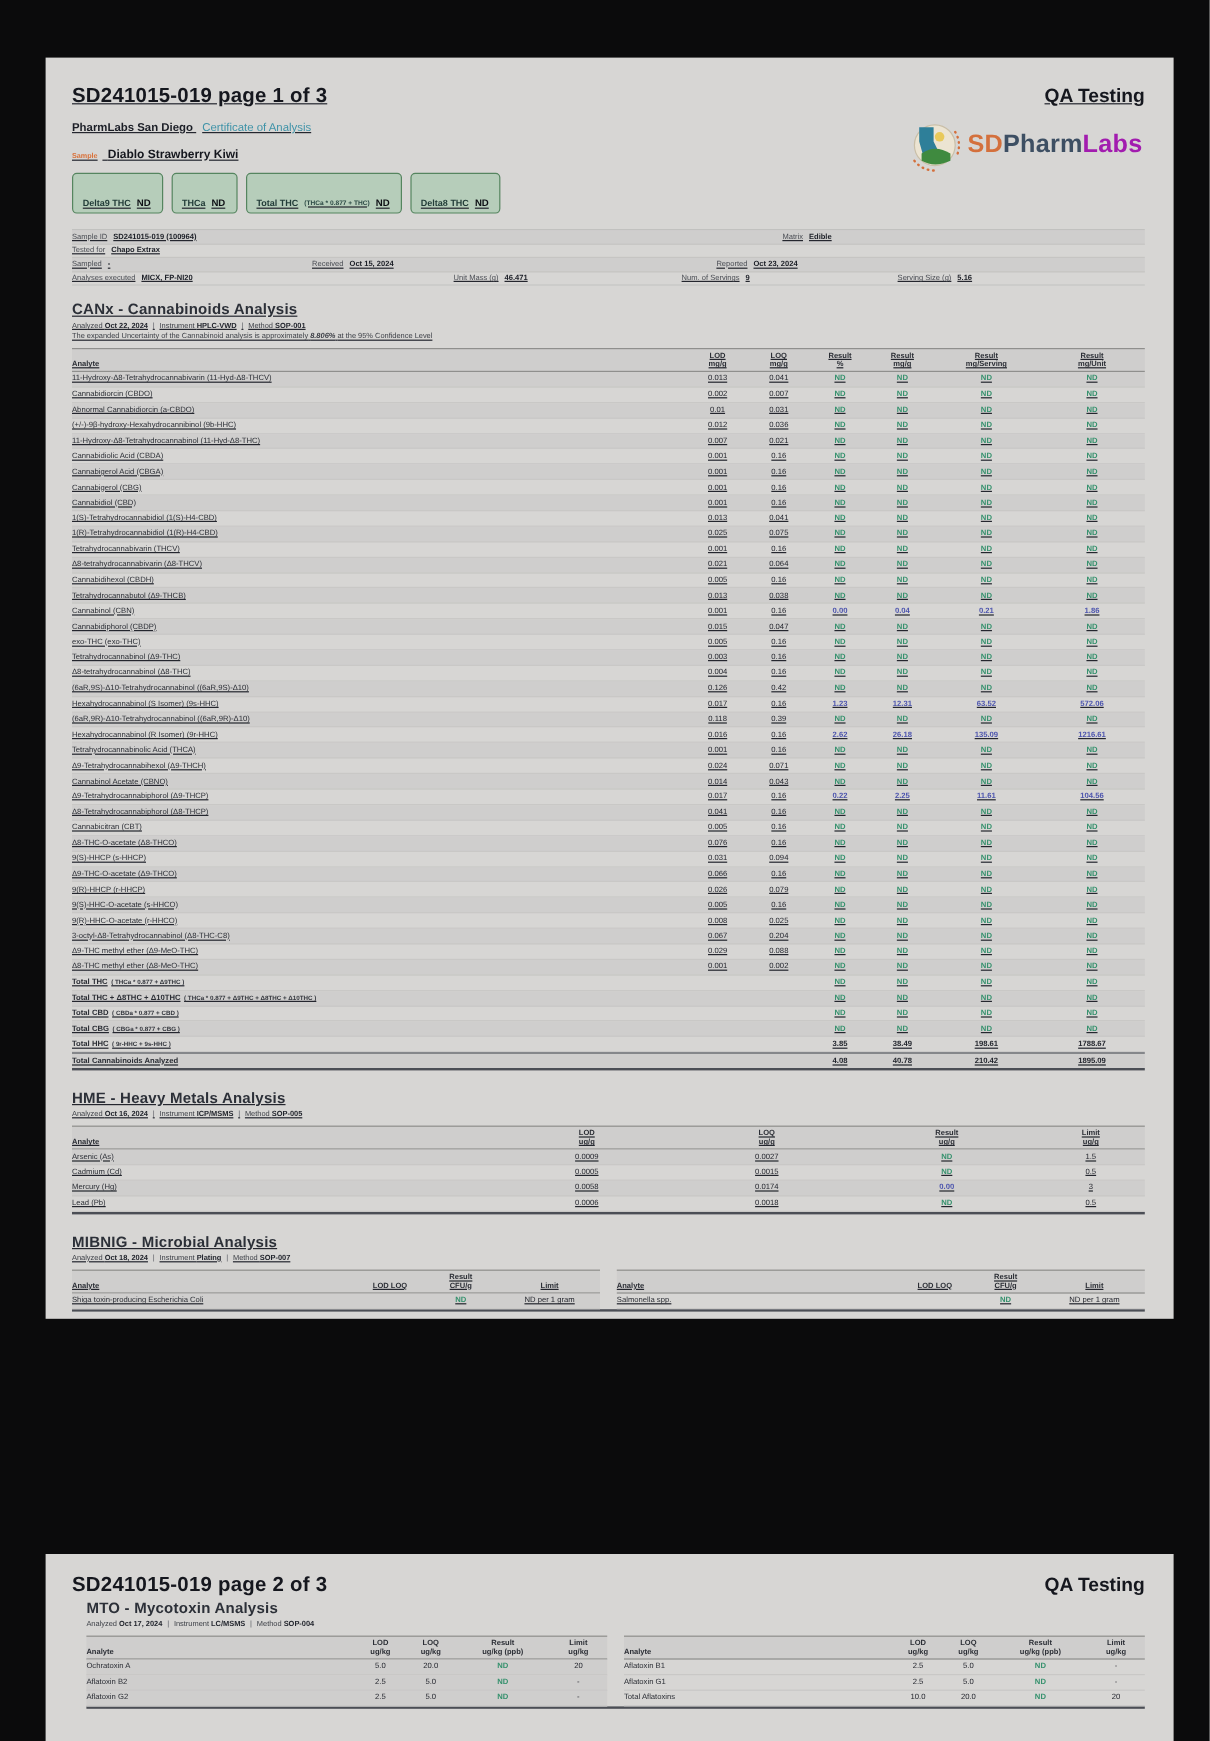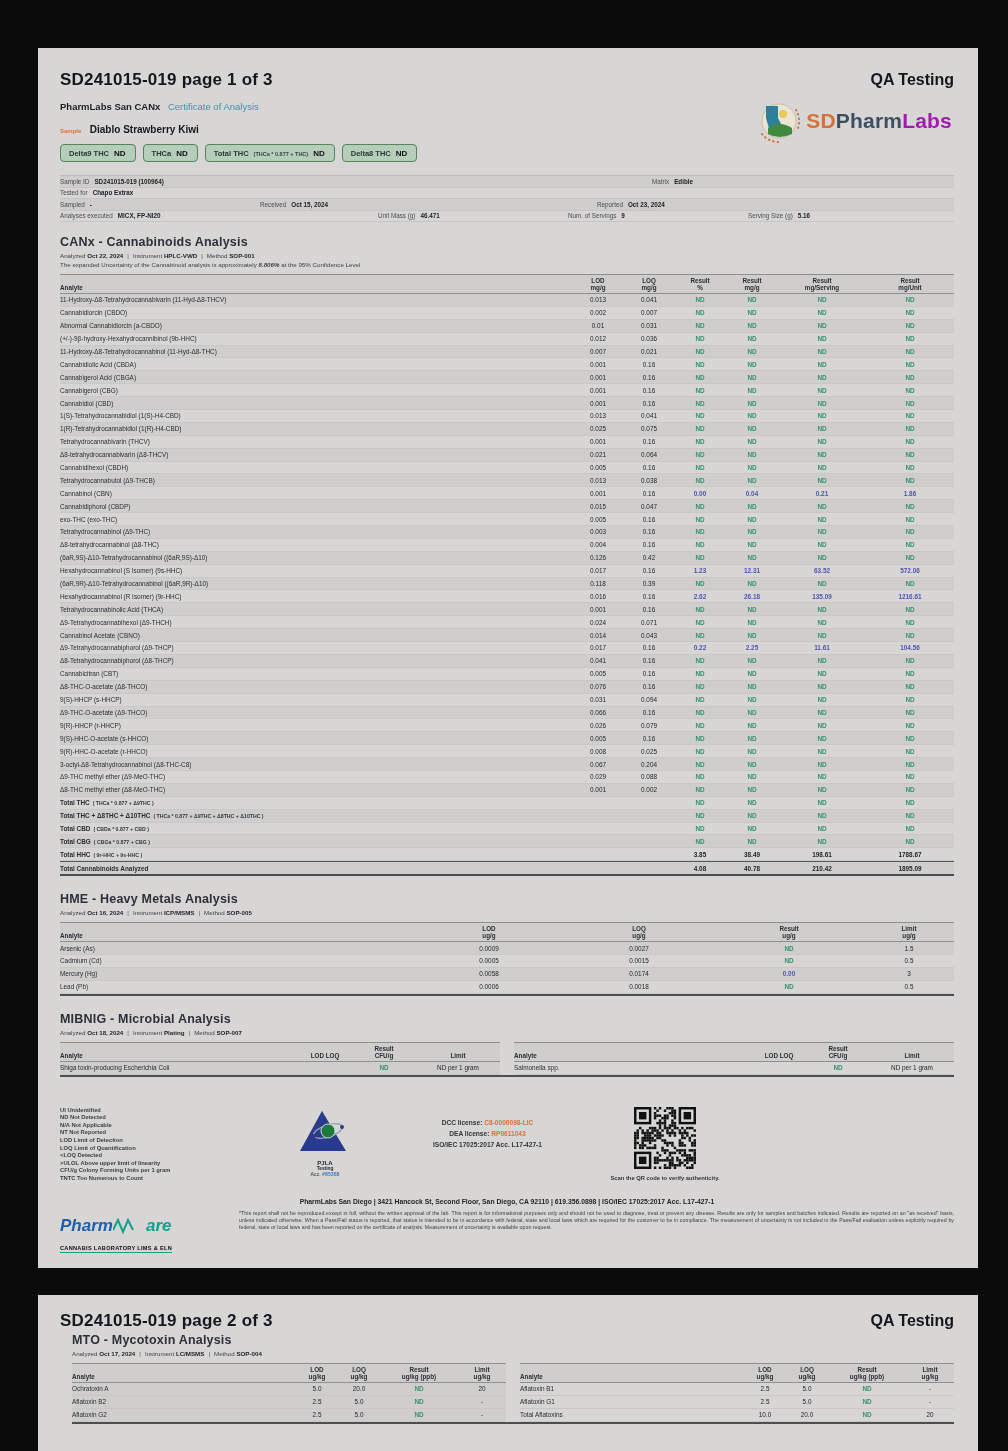--- a/index.html
+++ b/index.html
@@ -1,34 +1,34 @@
 <!DOCTYPE html>
 <html><head>
 <meta charset="utf-8">
 <style>
   html,body{margin:0;padding:0;}
   body{width:1008px;height:1451px;background:#0b0b0c;position:relative;overflow:hidden;
        font-family:"Liberation Sans",sans-serif;color:#24262e;}
   .page{position:absolute;left:38px;width:940px;background:#d7d6d4;box-sizing:border-box;
         padding:0 24px 0 22px;overflow:hidden;}
-  #page1{top:48px;height:1220px;}
+  #page1{top:48px;height:1051px;text-decoration:underline;}
   #page2{top:1295px;height:156px;}
 
   
   .hdr{display:flex;justify-content:space-between;align-items:baseline;padding-top:22px;}
   .doc-title{font-size:17px;font-weight:700;color:#15171e;letter-spacing:.2px;}
   .qa{font-size:16px;font-weight:700;color:#15171e;}
   .subrow{margin-top:11px;font-size:9.5px;}
   .labname{font-weight:700;color:#1c1f27;}
   .coa{color:#3f93a8;margin-left:5px;margin-top:41px;}
   .sampleline{margin-top:7px;}
   .slabel{font-size:6px;font-weight:700;color:#d9713a;margin-right:4px;}
   .sname{font-size:10px;font-weight:700;color:#15171e;}
   .badges{margin-top:7px;display:flex;gap:7px;}
-  .badge{background:#b6cdba;border:1.5px solid #55855f;border-radius:4px;padding:4px 9px 3px 8px;
+  .badge{background:#b6cdba;border:1.5px solid #55855f;border-radius:4px;padding:20px 9px 3px 8px;
          display:flex;align-items:center;gap:5px;font-size:7.5px;font-weight:700;color:#223c38;}
   .badge .bf{font-size:5.5px;font-weight:700;color:#2c4a45;}
   .badge .bv{color:#0d0f14;font-size:8px;}
   .logo{position:absolute;right:26px;top:50px;display:flex;align-items:center;gap:4px;}
   .logo-txt{font-size:21px;font-weight:700;letter-spacing:.2px;}
   .logo-sd{color:#d4703c;}.logo-ph{color:#3d4f63;}.logo-lb{color:#a21caf;}
 
   
   .meta{margin-top:13px;border-top:1px solid #bcbcba;}
   .mrow{display:grid;align-items:center;height:10.5px;border-bottom:1px solid #c6c5c3;font-size:6.3px;}
@@ -114,21 +114,21 @@
       <circle cx="27" cy="16" r="4" fill="#e8c95a"></circle>
       <g stroke="#d4703c" stroke-width="2" stroke-linecap="round" stroke-dasharray="0.5 4" fill="none">
         <path d="M40 12 A 21 21 0 0 1 42 30"></path>
         <path d="M6 36 A 21 21 0 0 0 24 44"></path>
       </g>
     </svg>
     <div class="logo-txt"><span class="logo-sd">SD</span><span class="logo-ph">Pharm</span><span class="logo-lb">Labs</span></div>
   </div>
 
   <div class="subrow">
-    <span class="labname">PharmLabs San CANx</span>
+    <span class="labname">PharmLabs San Diego</span>
     <span class="coa">Certificate of Analysis</span>
   </div>
   <div class="sampleline">
     <span class="slabel">Sample</span>
     <span class="sname">Diablo Strawberry Kiwi</span>
   </div>
 
   <div class="badges" id="badges">
       <div class="badge">
         <span class="bl">Delta9 THC</span>

